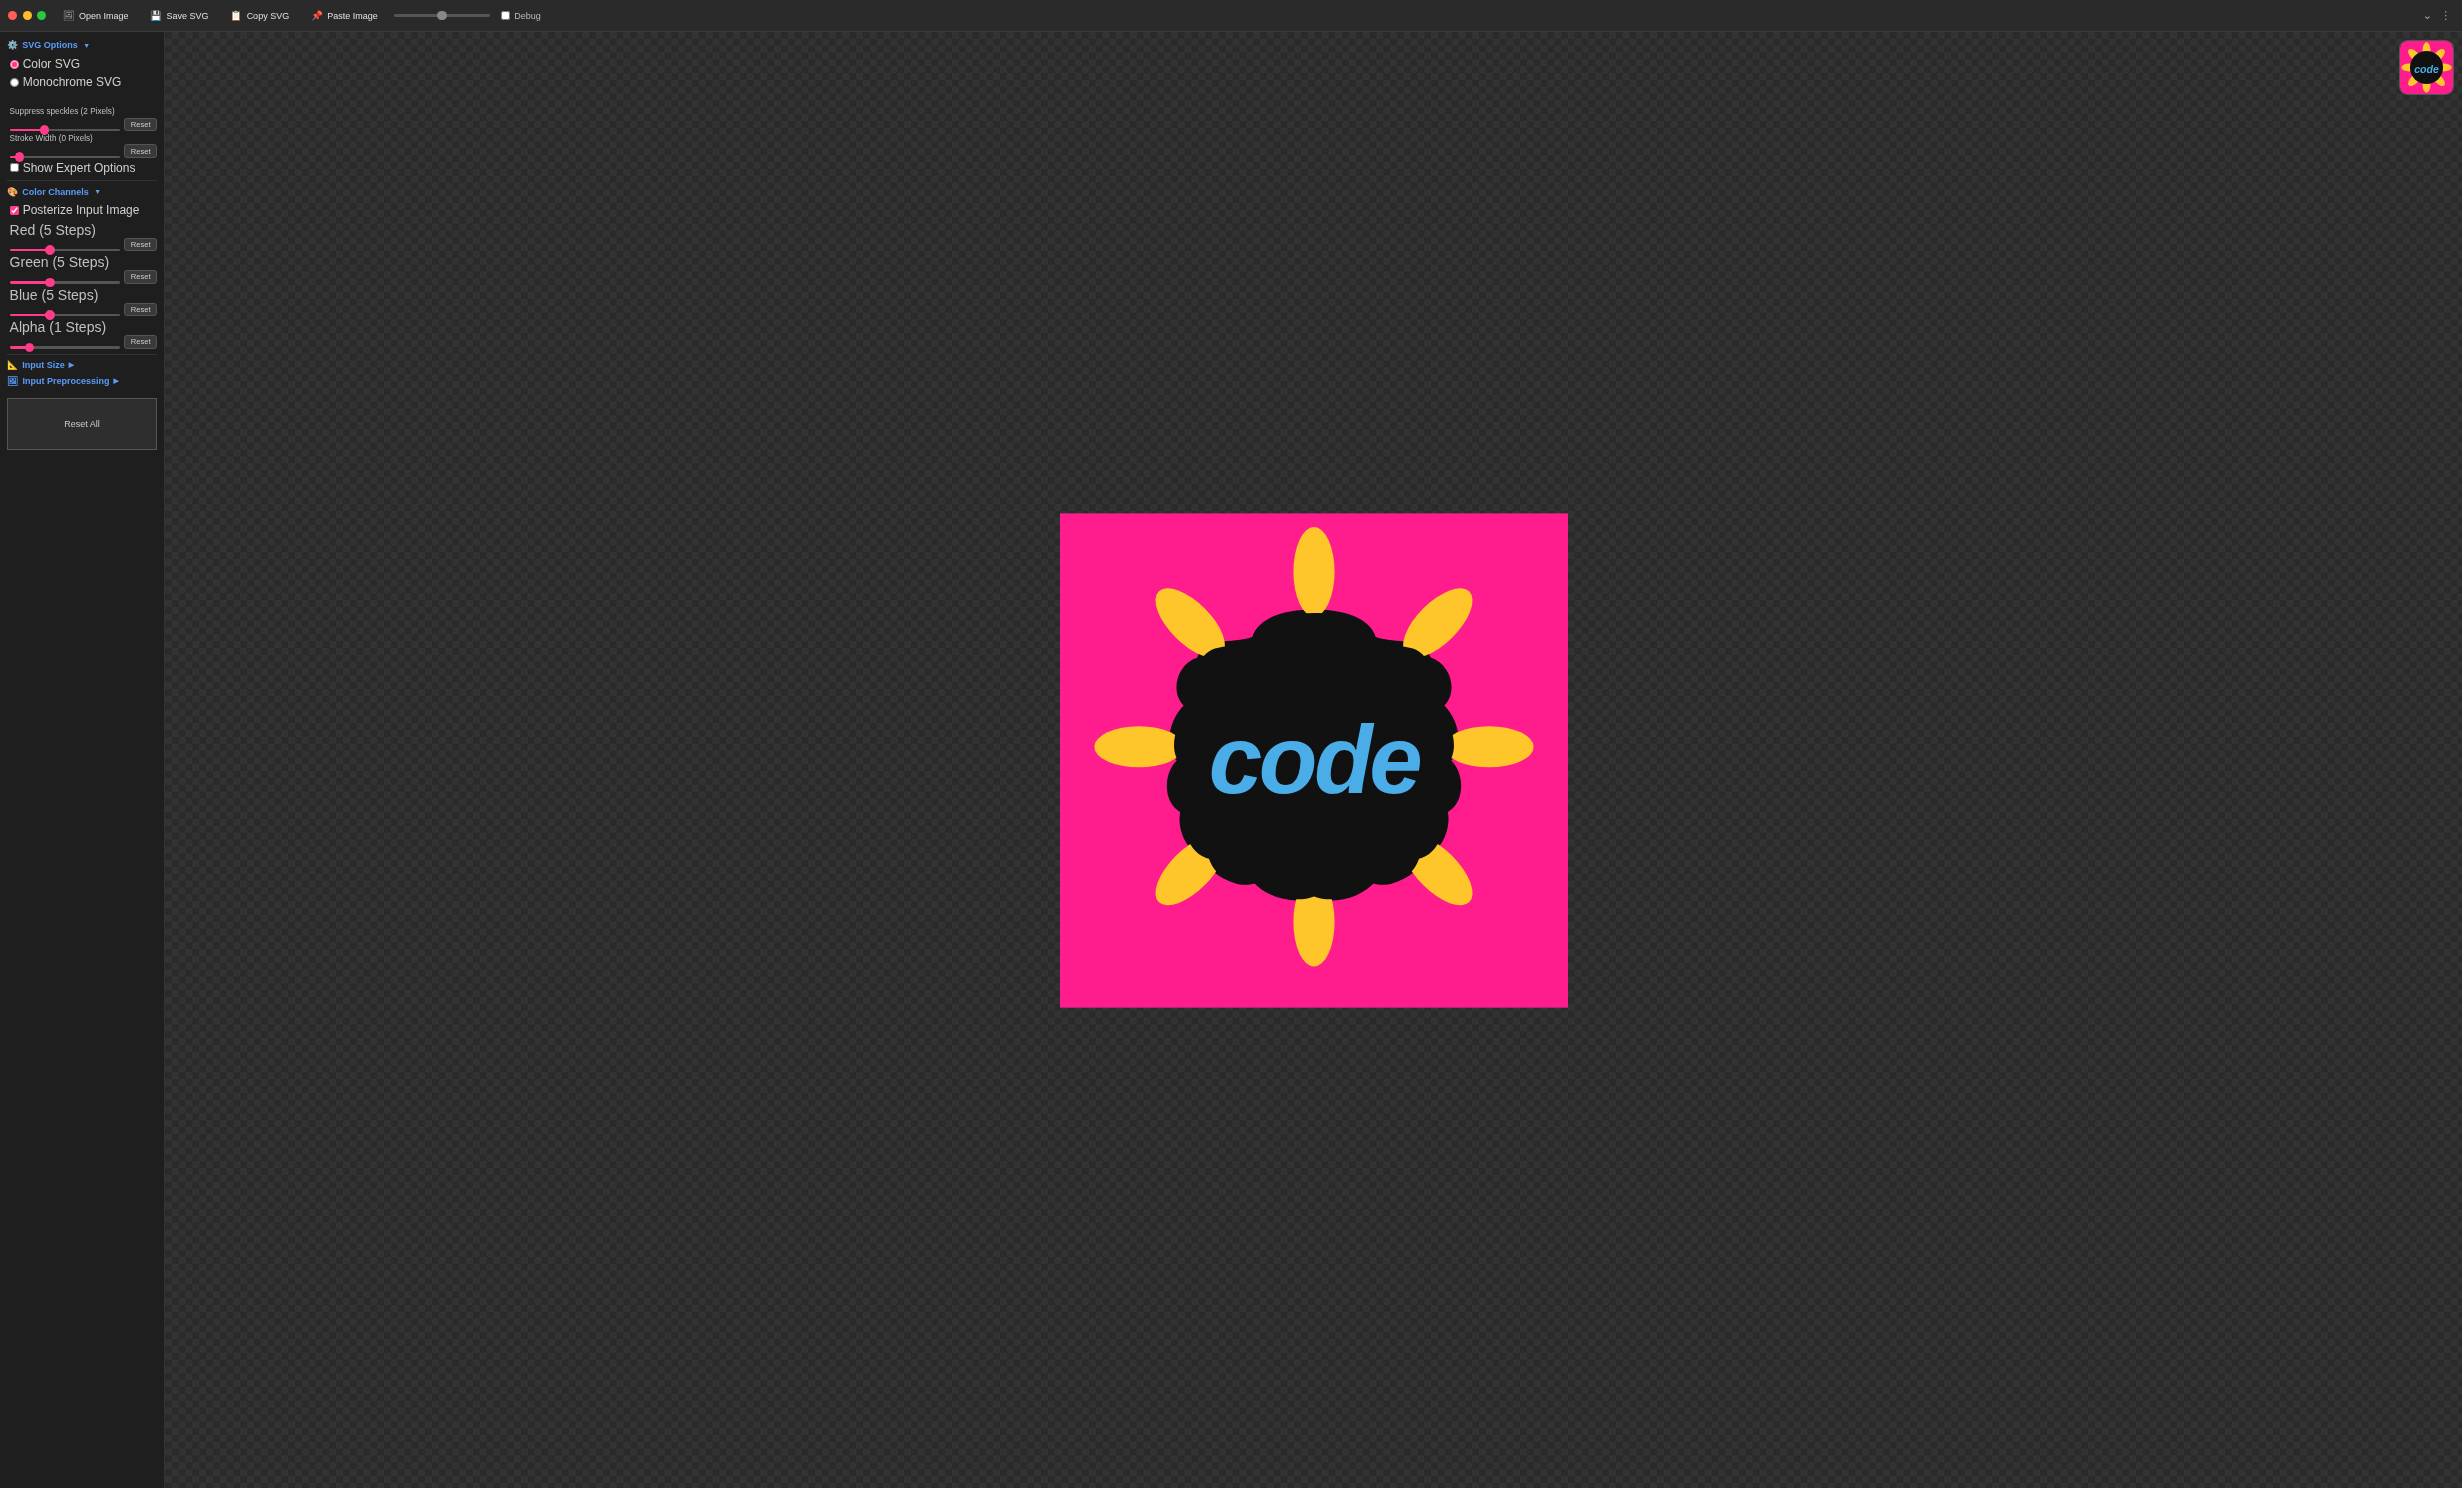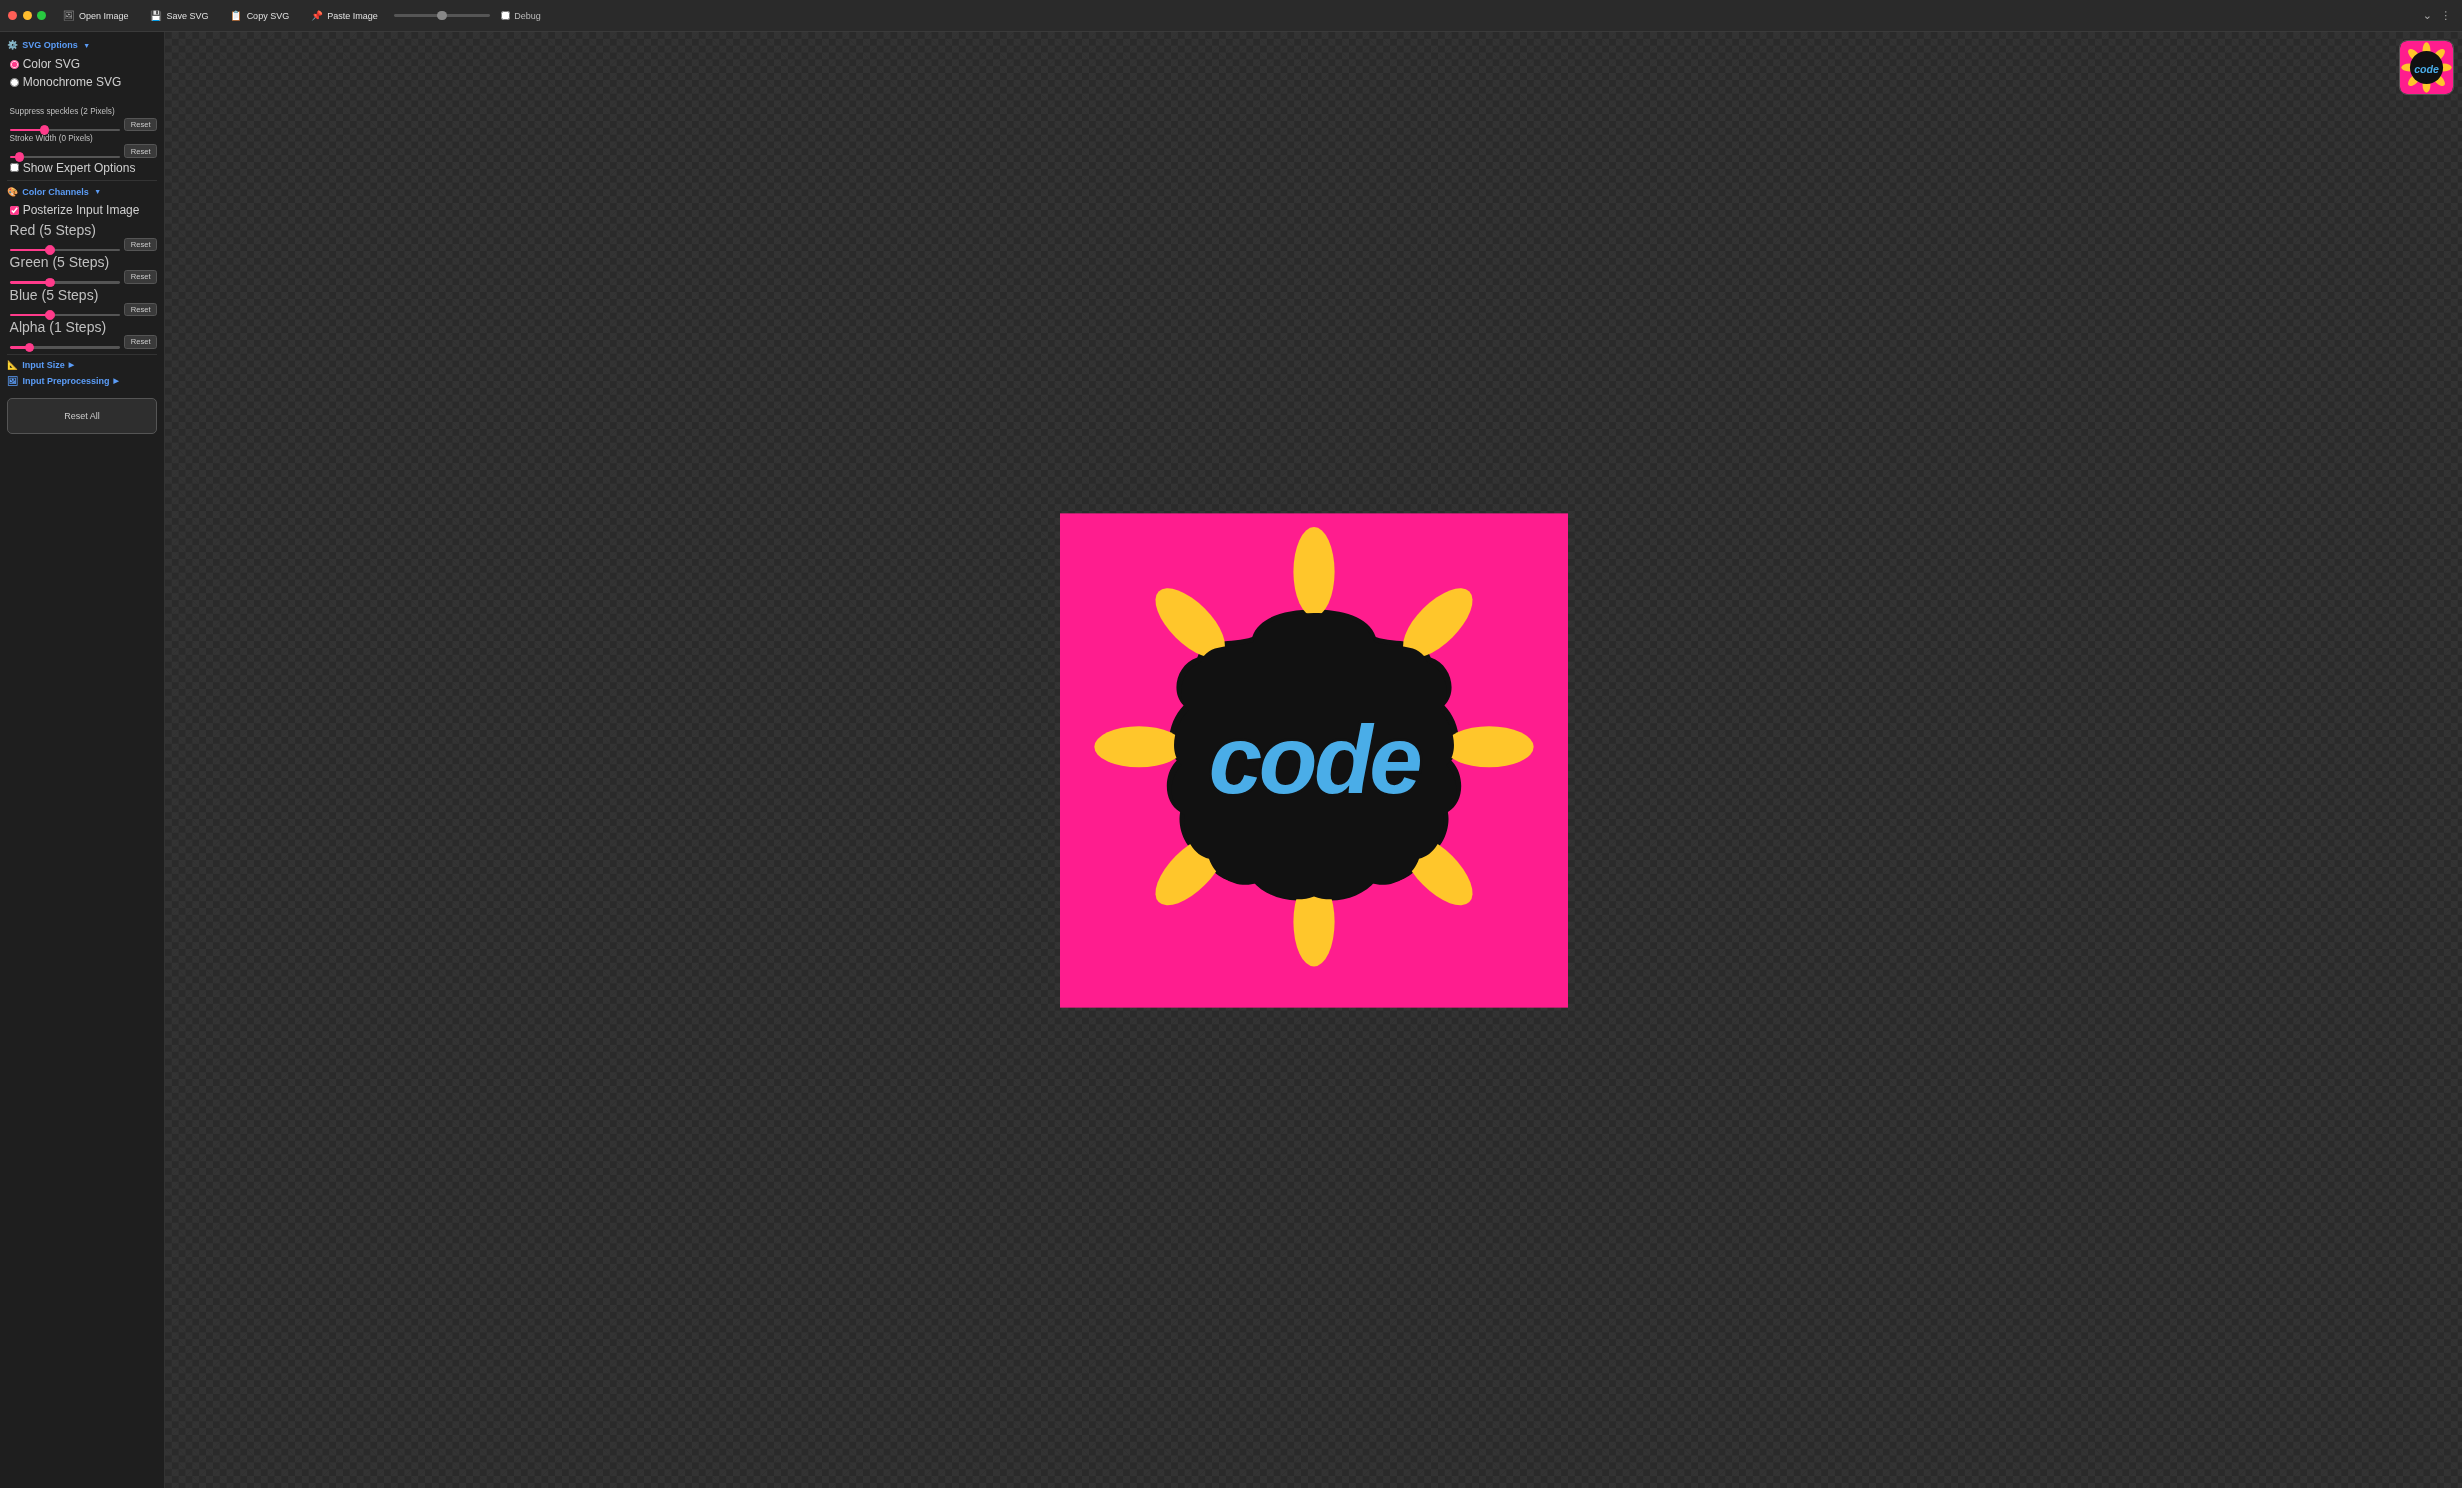--- a/index.html
+++ b/index.html
@@ -235,22 +235,22 @@
       margin-top: 4.1px;
       padding-left: 2.7px;
     }
 
     .reset-all-btn {
       width: 100%;
       background: #2e2e2e;
       border: 0.7px solid #555;
       color: #ccc;
       font-size: 9px;
-      padding: 12px 0;
-      border-radius: 5px;
+      padding: 20px 0;
+      border-radius: 0;
       cursor: pointer;
       margin-top: 6.9px;
     }
 
     .collapsed-section {
       display: flex;
       align-items: center;
       gap: 4.1px;
       color: #5b9cf6;
       font-weight: 600;

